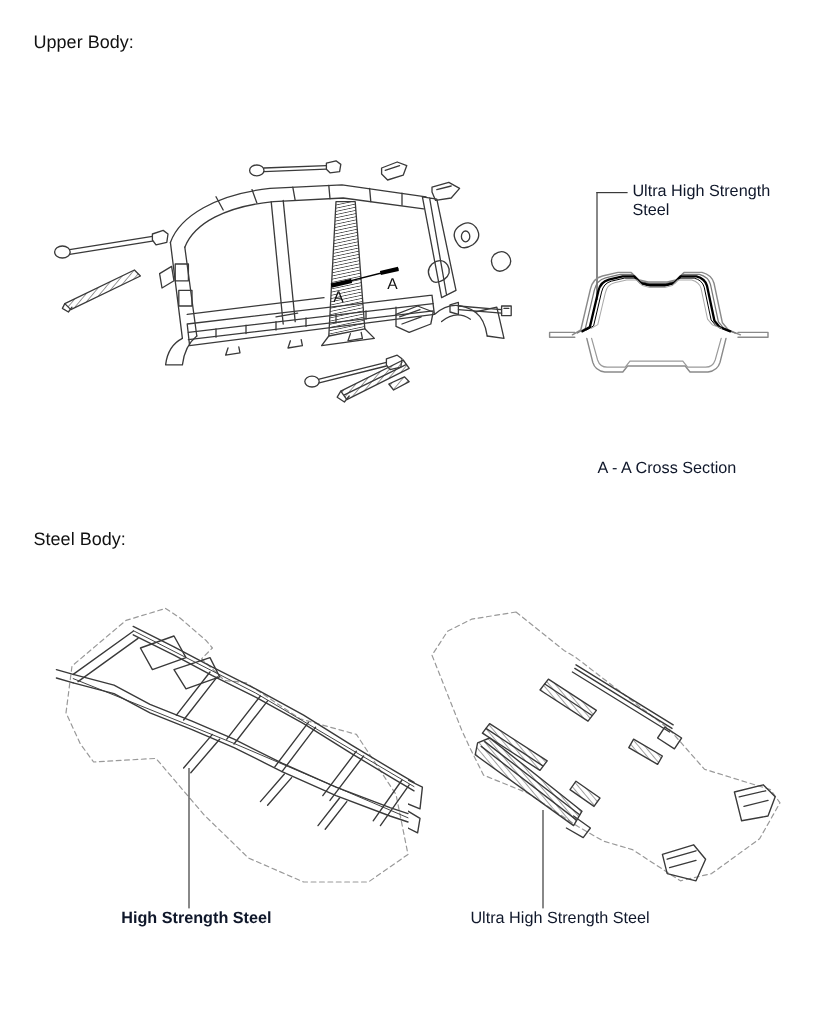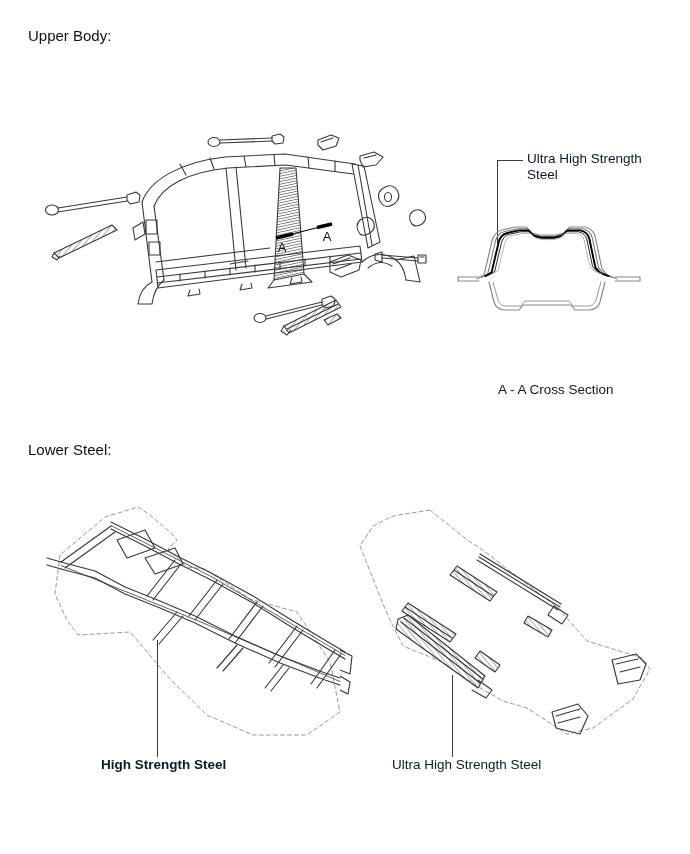--- a/index.html
+++ b/index.html
@@ -13,21 +13,21 @@
   .leader-h{position:absolute;height:0;border-top:1.3px solid #3a3a3a;}
   svg{position:absolute;display:block;}
   svg text{font-family:"Liberation Sans", sans-serif;font-size:13px;fill:#111;}
 </style>
 </head>
 <body>
 
 <div class="page">
 
   <div class="heading" style="left:28px;top:27px;">Upper Body:</div>
-  <div class="heading" style="left:28px;top:441px;">Lower Steel:</div>
+  <div class="heading" style="left:28px;top:441px;">Steel Body:</div>
 
   <svg style="left:30px;top:112px;" width="420" height="250" viewBox="0 0 420 250">
     <defs>
       <pattern id="hatch" width="4.5" height="4.5" patternUnits="userSpaceOnUse" patternTransform="rotate(40)">
         <line x1="0" y1="0" x2="0" y2="4.5" stroke="#555" stroke-width="1"></line>
       </pattern>
       <pattern id="dense" width="2.6" height="2.6" patternUnits="userSpaceOnUse" patternTransform="rotate(78)">
         <line x1="0" y1="0" x2="0" y2="2.6" stroke="#3d3d3d" stroke-width="1.2"></line>
       </pattern>
     </defs>

